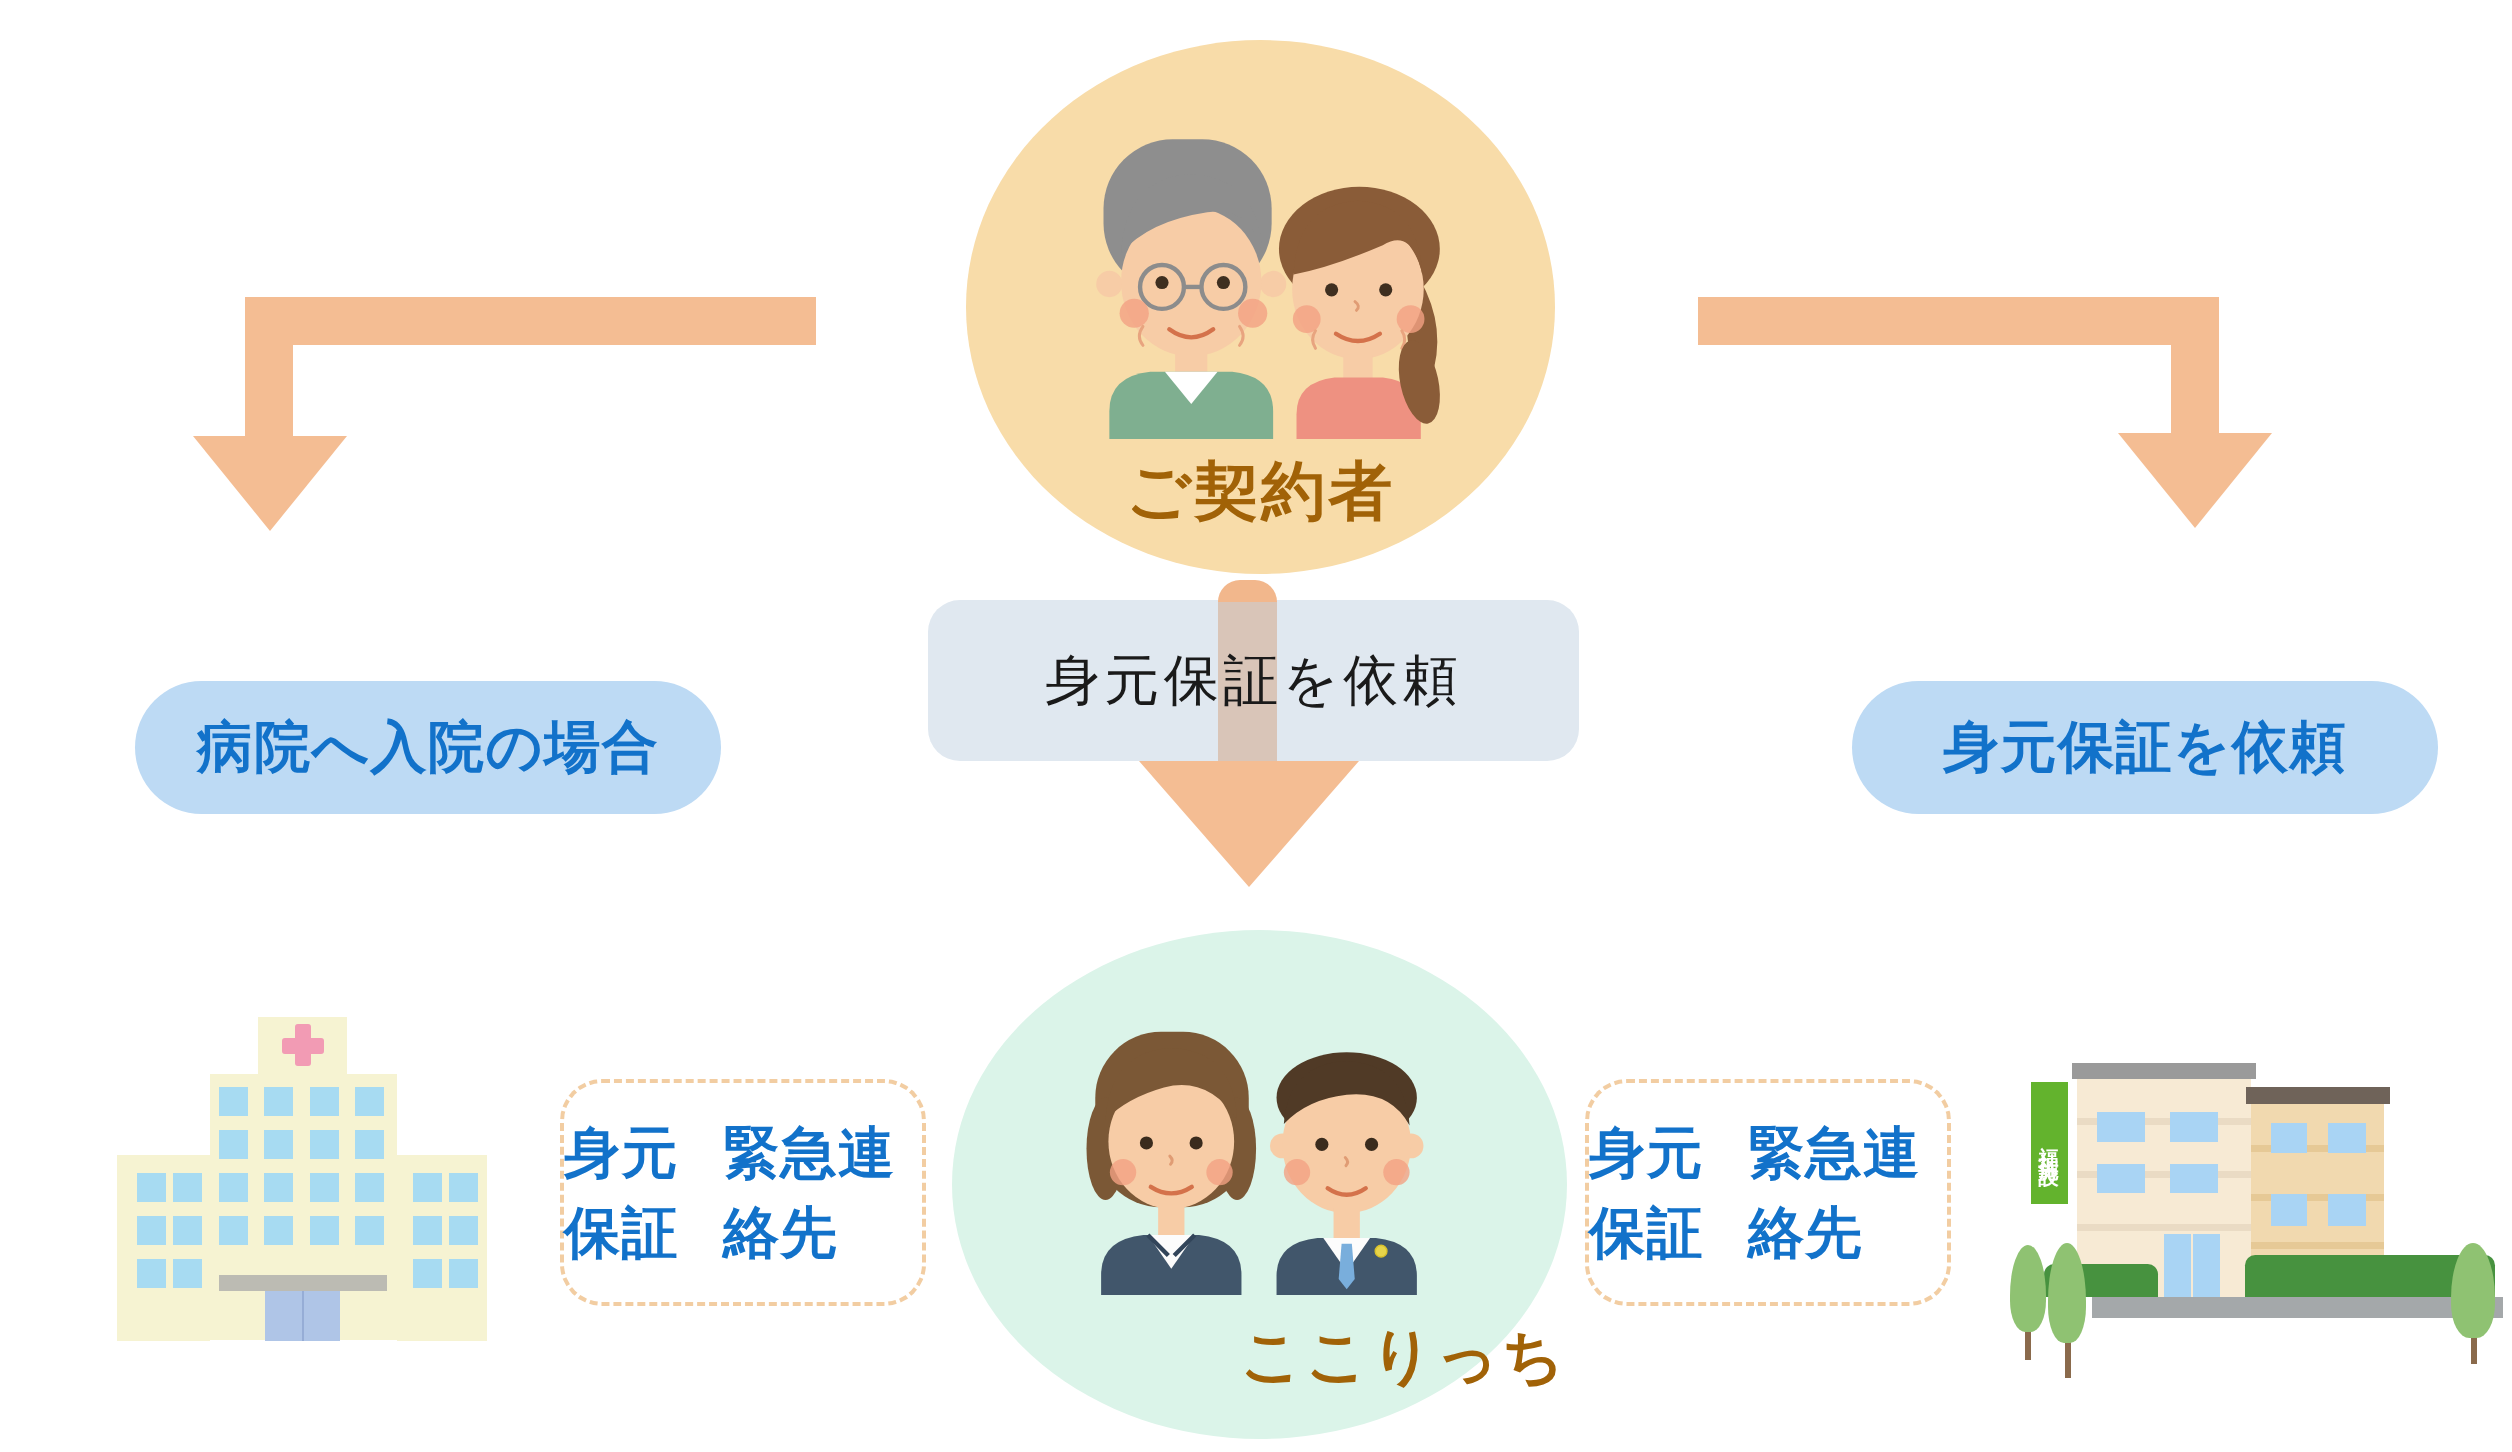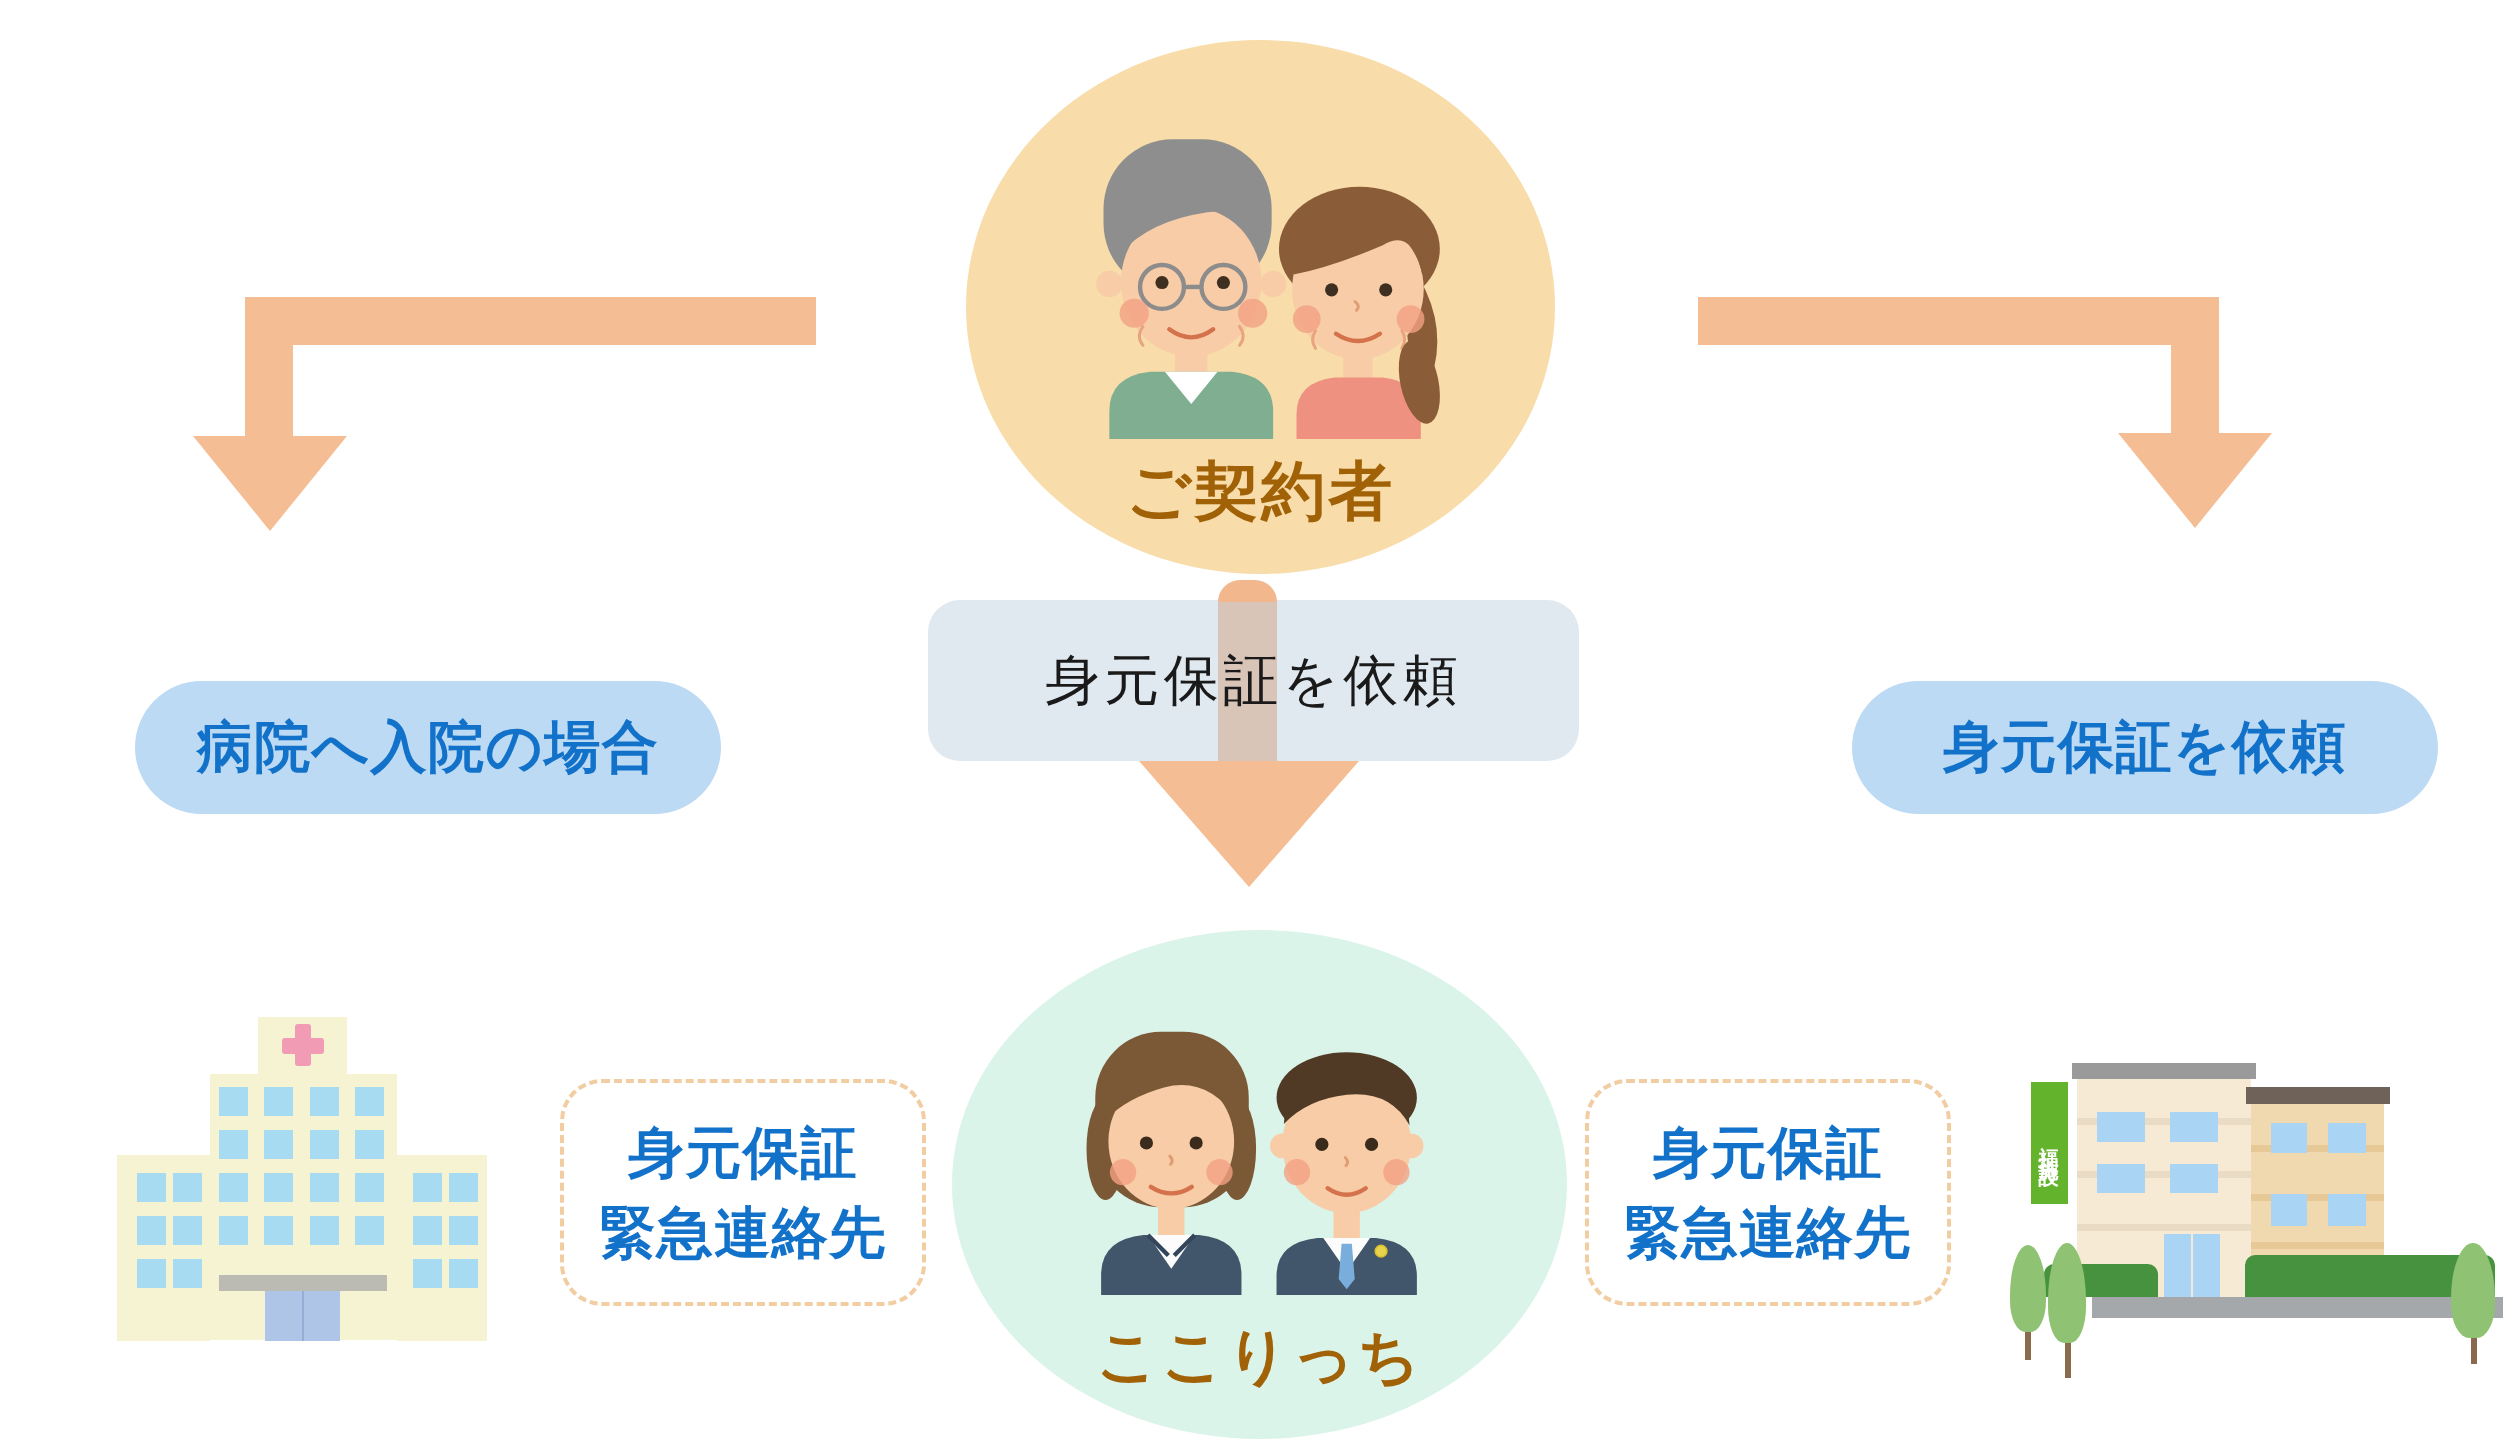--- a/index.html
+++ b/index.html
@@ -11,21 +11,21 @@
 
   
   .bubble{border-radius:50%;}
   .bubble-contractor{left:966px;top:40px;width:589px;height:534px;background:#F8DCA9;}
   .bubble-provider{left:952px;top:930px;width:615px;height:509px;background:#DBF4E9;}
 
   .bubble-label{
     text-align:center;font-weight:bold;color:#a16207;letter-spacing:2.9px;
   }
   .label-contractor{left:966px;top:448px;width:589px;font-size:64px;}
-  .label-provider{left:952px;top:1316px;width:615px;font-size:61px;}
+  .label-provider{left:952px;top:1316px;width:615px;font-size:61px;text-align:right;}
 
   
   .arrow-bar{background:#F4BD93;}
   .l-hbar{left:245px;top:297px;width:571px;height:48px;border-radius:22px 0 0 0;}
   .l-vbar{left:245px;top:297px;width:48px;height:146px;}
   .l-head{left:193px;top:436px;width:0;height:0;
           border-left:77px solid transparent;border-right:77px solid transparent;
           border-top:95px solid #F4BD93;}
   .r-hbar{left:1698px;top:297px;width:521px;height:48px;border-radius:0 22px 0 0;}
   .r-vbar{left:2171px;top:297px;width:48px;height:143px;}
@@ -48,22 +48,22 @@
 
   
   .pill{height:133px;background:#BDDAF4;border-radius:67px;display:flex;
         align-items:center;justify-content:center;font-size:56px;font-weight:bold;
         color:#1272CA;letter-spacing:1.5px;}
   .pill-hospital{left:135px;top:681px;width:586px;justify-content:center;}
   .pill-facility{left:1852px;top:681px;width:586px;}
 
   
   .badge{width:366px;height:227px;background:#ffffff;border:4.4px dashed #F2CDA2;
-         border-radius:42px;display:flex;flex-direction:column;align-items:center;
-         justify-content:center;font-size:56px;font-weight:bold;color:#1272CA;
+         border-radius:42px;display:flex;flex-direction:row;align-items:center;
+         justify-content:flex-end;font-size:56px;font-weight:bold;color:#1272CA;
          line-height:1.42;letter-spacing:1.5px;box-sizing:border-box;}
   .badge-left{left:560px;top:1079px;}
   .badge-right{left:1585px;top:1079px;}
 
   
   .hospital{left:117px;top:1017px;width:370px;height:326px;}
   .hospital .blk{position:absolute;background:#F6F3D2;}
   .hospital .win{position:absolute;background:#A7DBF2;width:28.5px;height:29px;}
   .cross-v{position:absolute;left:178px;top:7.3px;width:16px;height:42px;background:#F29BB4;border-radius:2.9px;}
   .cross-h{position:absolute;left:165px;top:20.5px;width:42px;height:16px;background:#F29BB4;border-radius:2.9px;}

